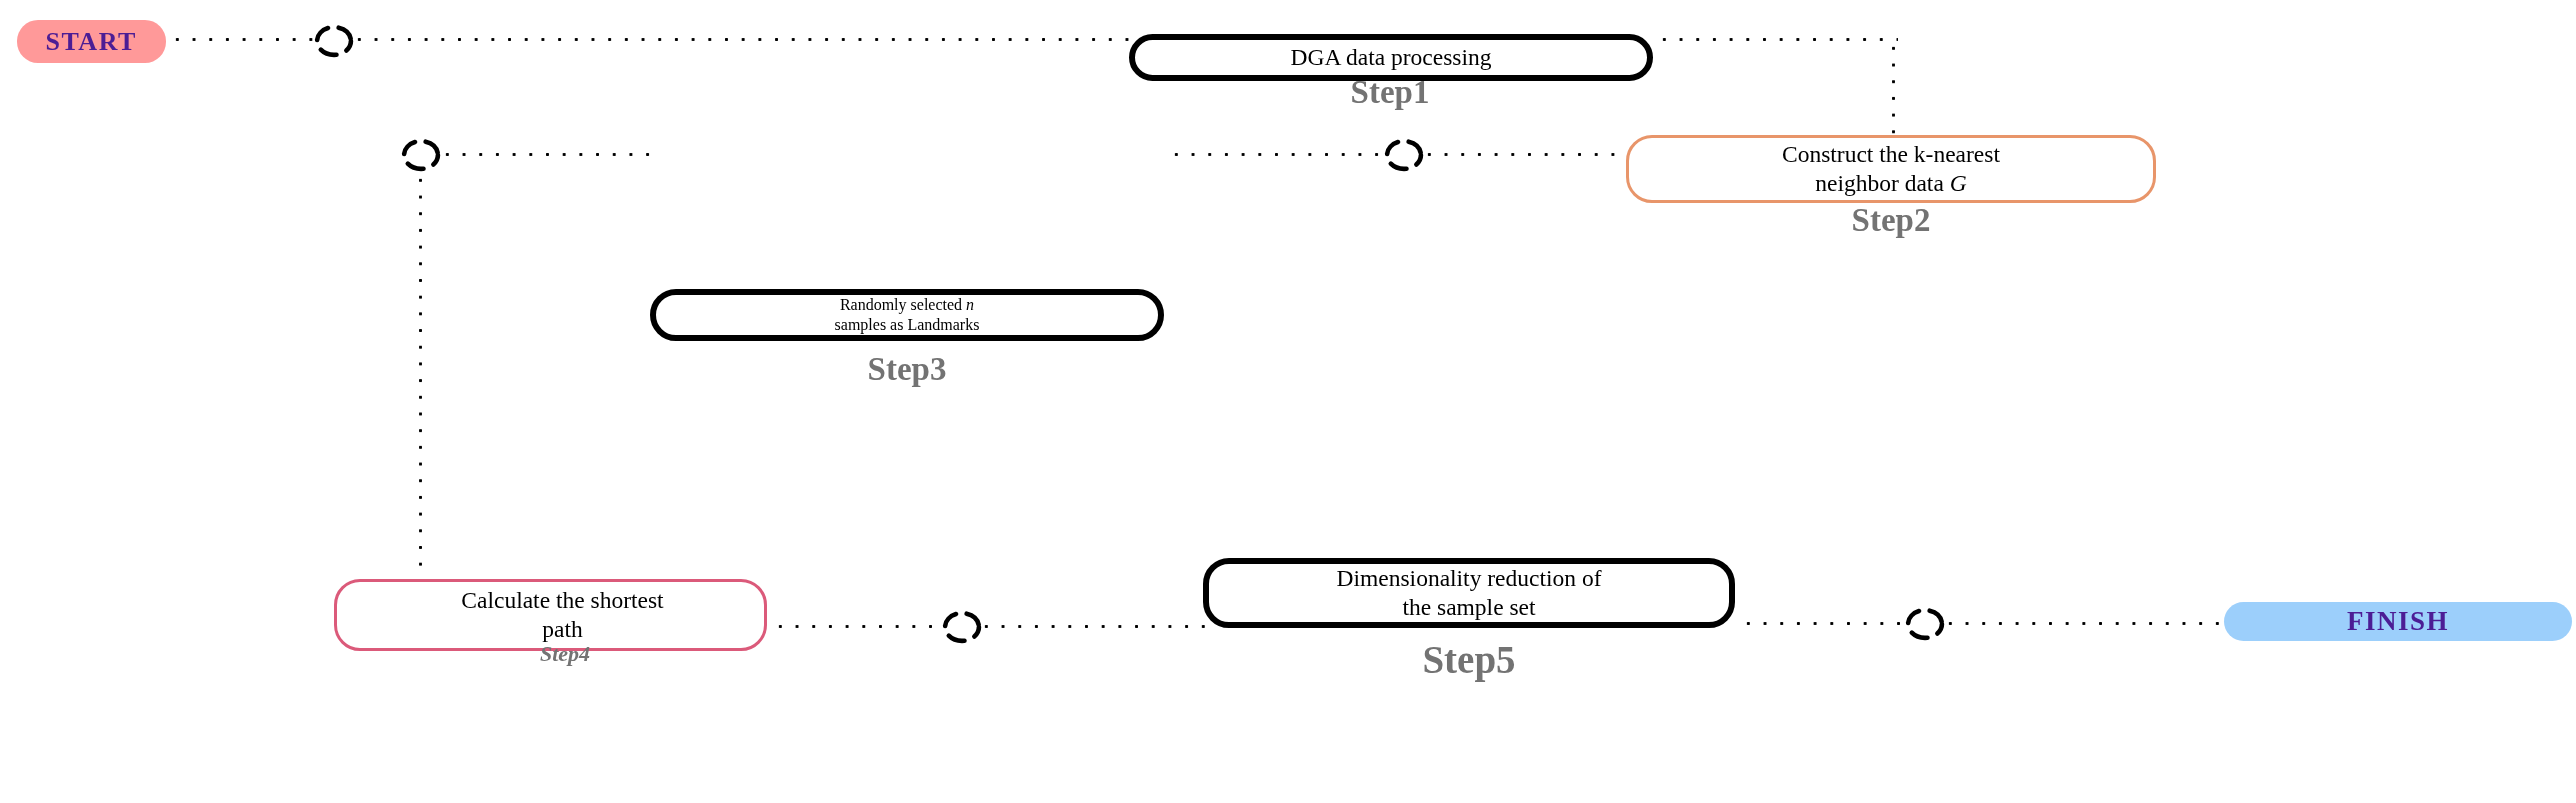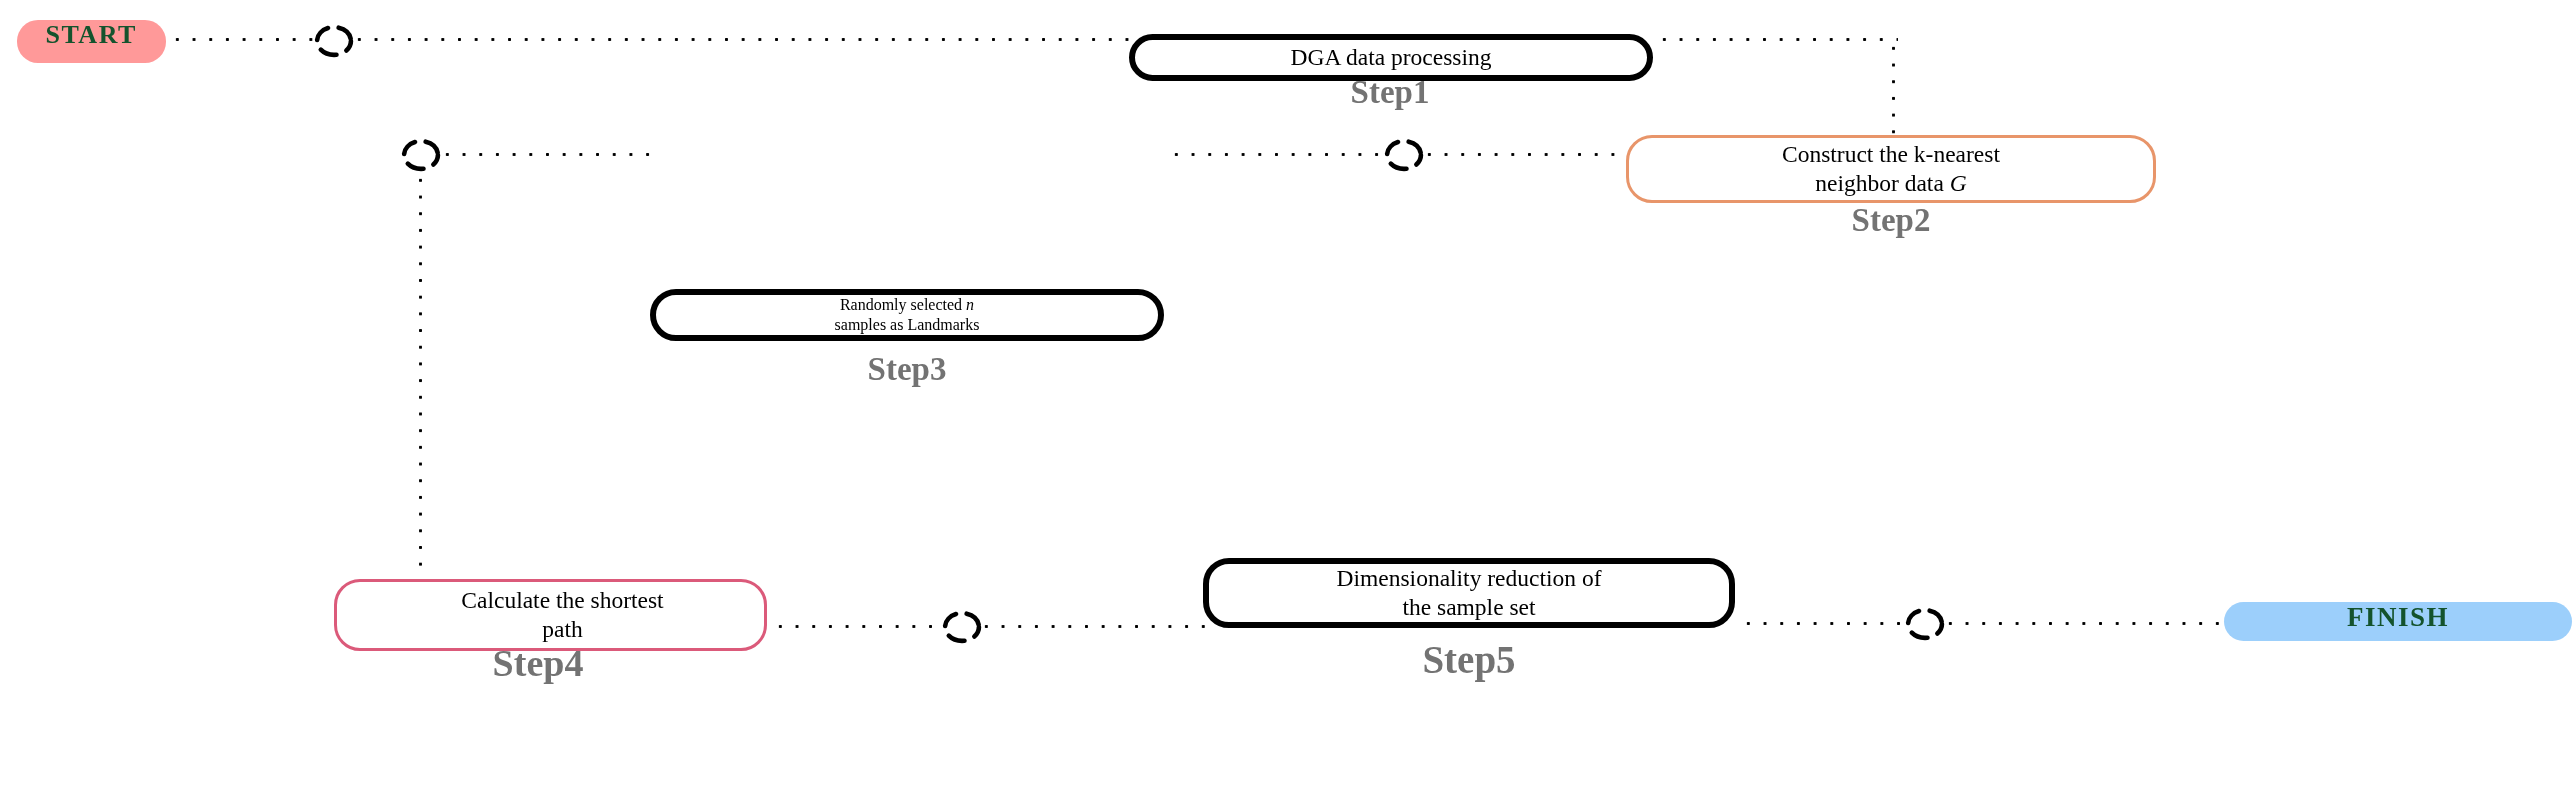--- a/index.html
+++ b/index.html
@@ -13,23 +13,24 @@
     height: 804px;
     background: #ffffff;
     overflow: hidden;
     font-family: "Liberation Serif", "DejaVu Serif", serif;
   }
 
   
   .pill {
     position: absolute;
     display: flex;
+    align-items: center;
     justify-content: center;
     border-radius: 21px;
-    color: #14532d;
+    color: #4c1d95;
     font-weight: 700;
     letter-spacing: 1.5px;
     white-space: nowrap;
   }
 
   
   .procbox {
     position: absolute;
     display: flex;
     align-items: center;
@@ -152,21 +153,21 @@
 
   <div class="vdots" style="left:418px; top:172px; height:409px;"></div>
 
   <div class="procbox" style="left:334px; top:579px; width:433px; height:72px; border-width:3.8px; border-color:#DB5A7A; font-size:23.5px;padding-left:24px;">
     <span class="txt">
       <span>Calculate the shortest</span><br>
       <span>path</span>
     </span>
   </div>
 
-  <div class="stepcap" style="left:386px; top:641px; width:304px; font-size:38px;">
+  <div class="stepcap" style="left:413px; top:641px; width:304px; font-size:22px;font-style:italic;">
     <span>Step4</span>
   </div>
 
   <div class="hdots" style="left:772px; top:624px; width:173px;"></div>
 
   <div class="ellipse-marker" style="left:942px; top:607px; width:40px; height:40px;">
     <svg width="40" height="40" viewBox="0 0 52 52">
       <ellipse cx="26" cy="26" rx="22" ry="18" fill="none" stroke="#000" stroke-width="6" stroke-linecap="round" stroke-dasharray="22 14" stroke-dashoffset="8"></ellipse>
     </svg>
   </div>

